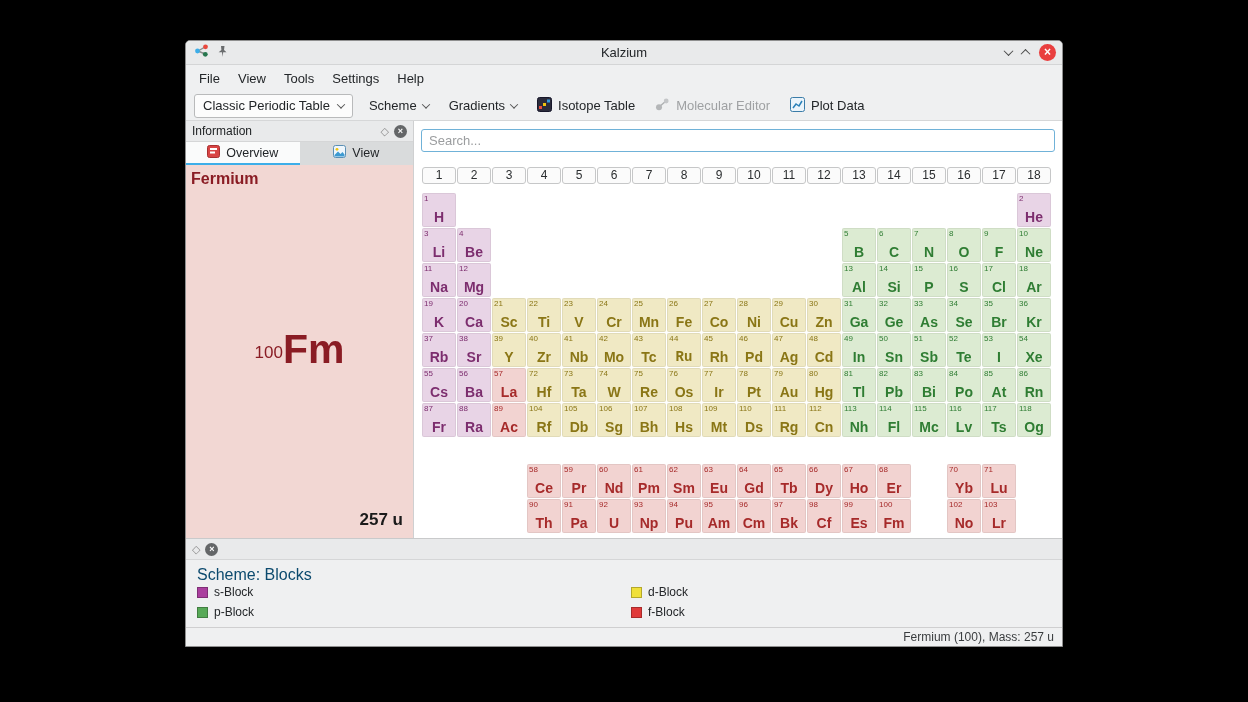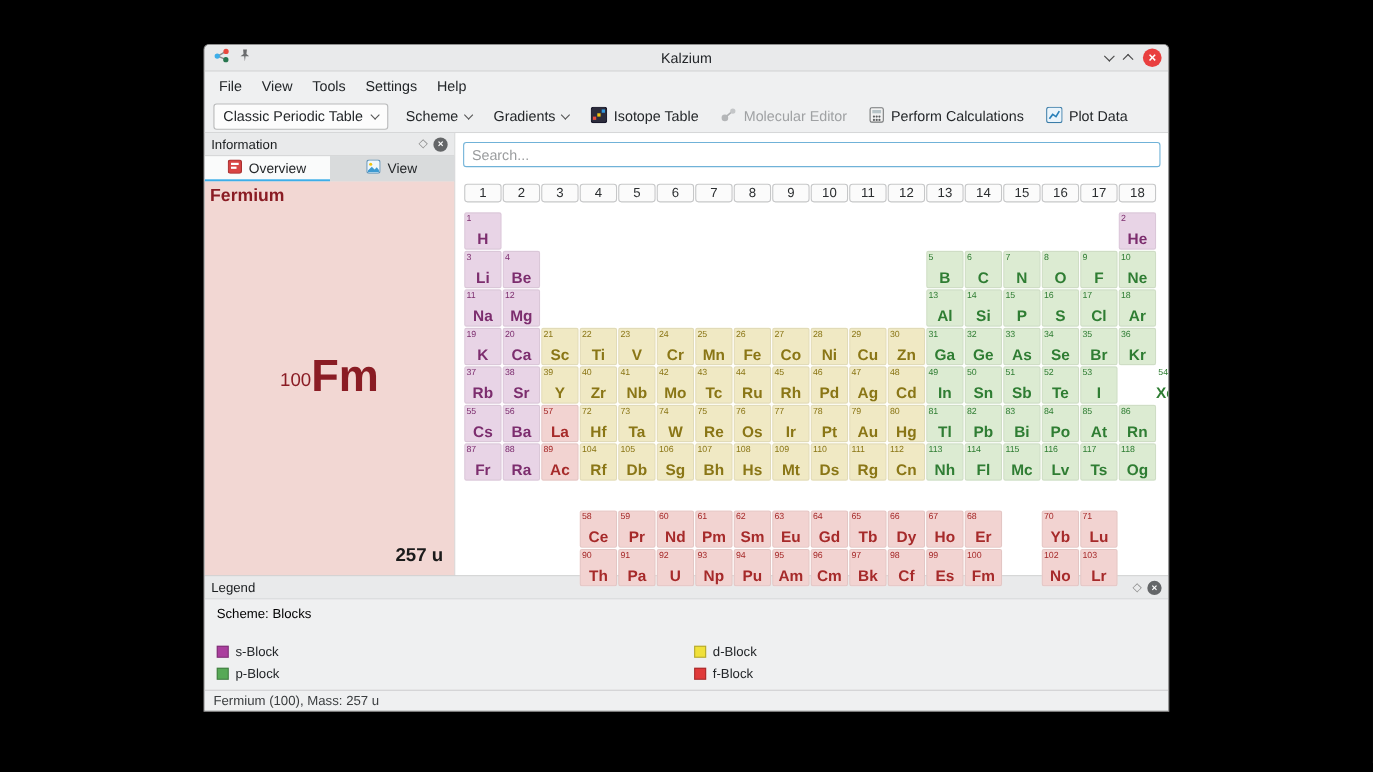--- a/index.html
+++ b/index.html
@@ -73,30 +73,30 @@
                   border:1px solid #c6c7c8; border-radius:3px; background:#fbfbfb; }
   .pt-grid { display:grid; grid-template-columns:repeat(18,34px);
              grid-template-rows:repeat(7,34px) 25px 34px 34px; gap:1px; }
   .el { position:relative; border-radius:2px; box-shadow:inset 0 0 0 1px rgba(0,0,0,0.06); }
   .el-z { position:absolute; top:1px; left:2px; font-size:8px; }
   .el-s { position:absolute; bottom:2px; left:0; right:0; text-align:center; font-weight:bold; font-size:14px; }
 
   
   .legend-panel { flex:none; border-top:1px solid #c9cacb; display:flex; flex-direction:column; }
   .legend-content { background:#eff0f1; padding:6px 11px 8px 11px; }
-  .legend-scheme { font-size:12px; color:#000000; margin-bottom:20px; }
+  .legend-scheme { font-size:16px; color:#0c4a6e; margin-bottom:1px; }
   .legend-cols { display:flex; }
   .legend-col { display:flex; flex-direction:column; gap:6px; }
   .legend-col-1 { width:434px; }
   .legend-item { display:flex; align-items:center; gap:6px; font-size:12px; color:#232629; }
   .legend-swatch { width:11px; height:11px; display:inline-block; border:1px solid rgba(0,0,0,0.25); }
 
   
   .statusbar { height:19px; flex:none; background:#eff0f1; border-top:1px solid #cfcfd0;
-               display:flex; align-items:center; justify-content:flex-start; padding:0 8px;
+               display:flex; align-items:center; justify-content:flex-end; padding:0 8px;
                font-size:12px; color:#3a3d3f; }
 </style>
 </head>
 <body>
 
 <div class="stage">
   <div class="window">
 
     <div class="titlebar">
       <div class="tb-left">
@@ -157,35 +157,20 @@
       </div>
       <div class="iconbtn disabled">
         <span>
           <svg width="15" height="15" viewBox="0 0 15 15">
               <line x1="4" y1="10" x2="11" y2="4" stroke="#aeb0b2" stroke-width="1.5"></line>
               <circle cx="4" cy="10.2" r="3" fill="#b4b6b8"></circle>
               <circle cx="11.2" cy="4" r="2.4" fill="#c4c6c8"></circle>
             </svg>
         </span>
         <span>Molecular Editor</span>
-      </div>
-      <div class="iconbtn">
-        <span>
-          <svg width="14" height="15" viewBox="0 0 14 15">
-              <rect x="1" y="1" width="12" height="13" rx="1.5" fill="#f2f2f2" stroke="#767879"></rect>
-              <rect x="3" y="3" width="8" height="3" fill="#b7c3c7"></rect>
-              <circle cx="4.5" cy="9" r="1" fill="#5e6062"></circle>
-              <circle cx="7" cy="9" r="1" fill="#5e6062"></circle>
-              <circle cx="9.5" cy="9" r="1" fill="#5e6062"></circle>
-              <circle cx="4.5" cy="12" r="1" fill="#5e6062"></circle>
-              <circle cx="7" cy="12" r="1" fill="#5e6062"></circle>
-              <circle cx="9.5" cy="12" r="1" fill="#5e6062"></circle>
-            </svg>
-        </span>
-        <span>Perform Calculations</span>
       </div>
       <div class="iconbtn">
         <span>
           <svg width="15" height="15" viewBox="0 0 15 15">
               <rect x="0.5" y="0.5" width="14" height="14" rx="2" fill="#eaf4fb" stroke="#3a7ca8"></rect>
               <polyline points="3,11 6,7 9,9 12,4" fill="none" stroke="#2980b9" stroke-width="1.5"></polyline>
             </svg>
         </span>
         <span>Plot Data</span>
       </div>
@@ -426,21 +411,21 @@
                 <span class="el-s">Nb</span>
               </div>
               <div class="el" style="grid-area: 5 / 6; background: var(--blk-d-bg); color: var(--blk-d-fg);">
                 <span class="el-z">42</span>
                 <span class="el-s">Mo</span>
               </div>
               <div class="el" style="grid-area: 5 / 7; background: var(--blk-d-bg); color: var(--blk-d-fg);">
                 <span class="el-z">43</span>
                 <span class="el-s">Tc</span>
               </div>
-              <div class="el" style="grid-area: 5 / 8; background: var(--blk-d-bg); color: var(--blk-d-fg);">
+              <div class="el" style="grid-area: 5 / 8; background: var(--blk-d-bg); color: var(--blk-d-fg); font-family: Liberation Mono, monospace;">
                 <span class="el-z">44</span>
                 <span class="el-s">Ru</span>
               </div>
               <div class="el" style="grid-area: 5 / 9; background: var(--blk-d-bg); color: var(--blk-d-fg);">
                 <span class="el-z">45</span>
                 <span class="el-s">Rh</span>
               </div>
               <div class="el" style="grid-area: 5 / 10; background: var(--blk-d-bg); color: var(--blk-d-fg);">
                 <span class="el-z">46</span>
                 <span class="el-s">Pd</span>
@@ -466,21 +451,21 @@
                 <span class="el-s">Sb</span>
               </div>
               <div class="el" style="grid-area: 5 / 16; background: var(--blk-p-bg); color: var(--blk-p-fg);">
                 <span class="el-z">52</span>
                 <span class="el-s">Te</span>
               </div>
               <div class="el" style="grid-area: 5 / 17; background: var(--blk-p-bg); color: var(--blk-p-fg);">
                 <span class="el-z">53</span>
                 <span class="el-s">I</span>
               </div>
-              <div class="el" style="grid-area: 5 / 18; background: var(--blk-p-bg); color: var(--blk-p-fg); margin-left: 34px;">
+              <div class="el" style="grid-area: 5 / 18; background: var(--blk-p-bg); color: var(--blk-p-fg);">
                 <span class="el-z">54</span>
                 <span class="el-s">Xe</span>
               </div>
               <div class="el" style="grid-area: 6 / 1; background: var(--blk-s-bg); color: var(--blk-s-fg);">
                 <span class="el-z">55</span>
                 <span class="el-s">Cs</span>
               </div>
               <div class="el" style="grid-area: 6 / 2; background: var(--blk-s-bg); color: var(--blk-s-fg);">
                 <span class="el-z">56</span>
                 <span class="el-s">Ba</span>
@@ -733,21 +718,20 @@
                 <span class="el-z">103</span>
                 <span class="el-s">Lr</span>
               </div>
             </div>
         </div>
       </div>
     </div>
 
     <div class="legend-panel">
       <div class="panel-header">
-        <span class="ph-title">Legend</span>
         <span class="ph-icons">
           <span class="diamond-icon">◇</span>
           <span class="panel-close">×</span>
         </span>
       </div>
       <div class="legend-content">
         <div class="legend-scheme">Scheme: Blocks</div>
         <div class="legend-cols">
           <div class="legend-col legend-col-1">
               <div class="legend-item">

